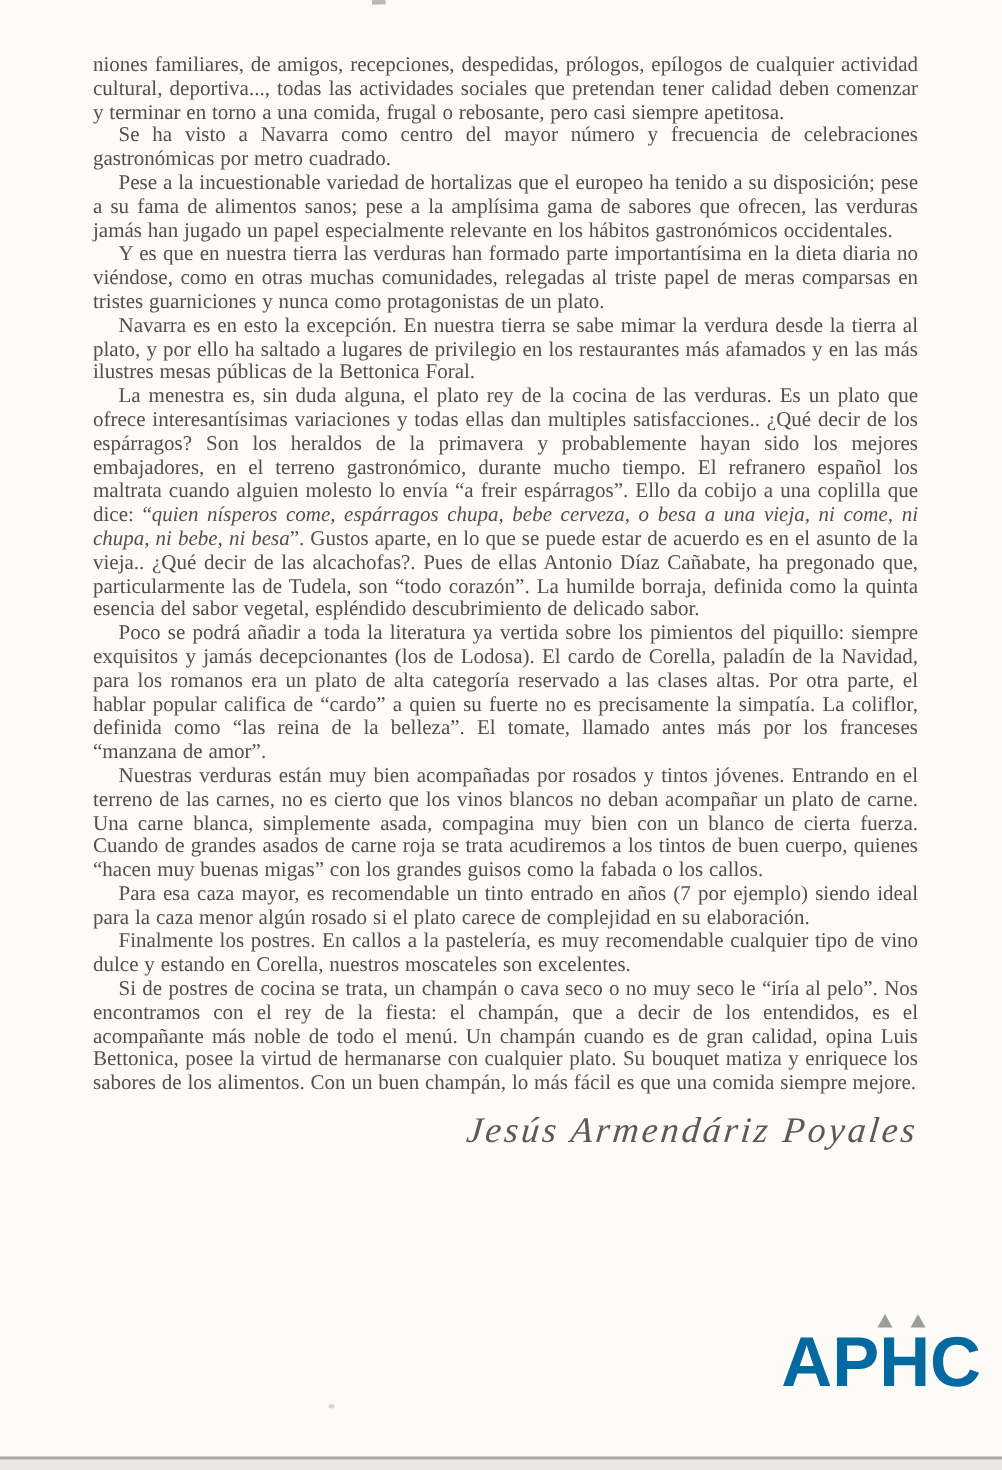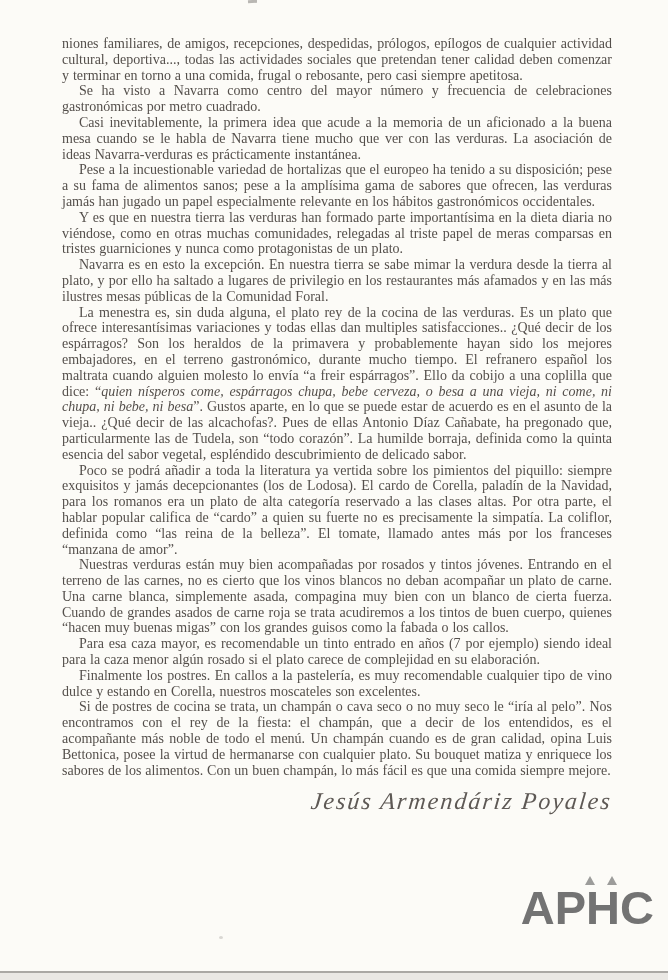--- a/index.html
+++ b/index.html
@@ -52,21 +52,21 @@
     transform: skewX(-6deg);
   }
   .logo {
     position: absolute;
     top: 884px;
     right: 14px;
     font-family: "Liberation Sans", sans-serif;
     font-weight: bold;
     font-size: 47px;
     line-height: 1;
-    color: #737373;
+    color: #0369a1;
   }
   .logo-peak {
     position: absolute;
     top: -8px;
     width: 0;
     height: 0;
     border-left: 5px solid transparent;
     border-right: 5px solid transparent;
     border-bottom: 9px solid #9c9c9a;
   }
@@ -102,24 +102,23 @@
 </style>
 </head>
 <body>
 
 <div class="page">
   <div class="top-dash"></div>
 
   <div class="content">
     <p class="no-indent">niones familiares, de amigos, recepciones, despedidas, prólogos, epílogos de cualquier actividad cultural, deportiva..., todas las actividades sociales que pretendan tener calidad deben comenzar y terminar en torno a una comida, frugal o rebosante, pero casi siempre apetitosa.</p>
     <p>Se ha visto a Navarra como centro del mayor número y frecuencia de celebraciones gastronómicas por metro cuadrado.</p>
-    <p>Casi inevitablemente, la primera idea que acude a la memoria de un aficionado a la buena mesa cuando se le habla de Navarra tiene mucho que ver con las verduras. La asociación de ideas Navarra-verduras es prácticamente instantánea.</p>
     <p>Pese a la incuestionable variedad de hortalizas que el europeo ha tenido a su disposición; pese a su fama de alimentos sanos; pese a la amplísima gama de sabores que ofrecen, las verduras jamás han jugado un papel especialmente relevante en los hábitos gastronómicos occidentales.</p>
     <p>Y es que en nuestra tierra las verduras han formado parte importantísima en la dieta diaria no viéndose, como en otras muchas comunidades, relegadas al triste papel de meras comparsas en tristes guarniciones y nunca como protagonistas de un plato.</p>
-    <p>Navarra es en esto la excepción. En nuestra tierra se sabe mimar la verdura desde la tierra al plato, y por ello ha saltado a lugares de privilegio en los restaurantes más afamados y en las más ilustres mesas públicas de la Comunidad Foral.</p>
+    <p>Navarra es en esto la excepción. En nuestra tierra se sabe mimar la verdura desde la tierra al plato, y por ello ha saltado a lugares de privilegio en los restaurantes más afamados y en las más ilustres mesas públicas de la Bettonica Foral.</p>
     <p><span>La menestra es, sin duda alguna, el plato rey de la cocina de las verduras. Es un plato que ofrece interesantísimas variaciones y todas ellas dan multiples satisfacciones.. ¿Qué decir de los espárragos? Son los heraldos de la primavera y probablemente hayan sido los mejores embajadores, en el terreno gastronómico, durante mucho tiempo. El refranero español los maltrata cuando alguien molesto lo envía “a freir espárragos”. Ello da cobijo a una coplilla que dice: “</span><span class="seg-italic">quien nísperos come, espárragos chupa, bebe cerveza, o besa a una vieja, ni come, ni chupa, ni bebe, ni besa</span><span>”. Gustos aparte, en lo que se puede estar de acuerdo es en el asunto de la vieja.. ¿Qué decir de las alcachofas?. Pues de ellas Antonio Díaz Cañabate, ha pregonado que, particularmente las de Tudela, son “todo corazón”. La humilde borraja, definida como la quinta esencia del sabor vegetal, espléndido descubrimiento de delicado sabor.</span></p>
     <p>Poco se podrá añadir a toda la literatura ya vertida sobre los pimientos del piquillo: siempre exquisitos y jamás decepcionantes (los de Lodosa). El cardo de Corella, paladín de la Navidad, para los romanos era un plato de alta categoría reservado a las clases altas. Por otra parte, el hablar popular califica de “cardo” a quien su fuerte no es precisamente la simpatía. La coliflor, definida como “las reina de la belleza”. El tomate, llamado antes más por los franceses “manzana de amor”.</p>
     <p>Nuestras verduras están muy bien acompañadas por rosados y tintos jóvenes. Entrando en el terreno de las carnes, no es cierto que los vinos blancos no deban acompañar un plato de carne. Una carne blanca, simplemente asada, compagina muy bien con un blanco de cierta fuerza. Cuando de grandes asados de carne roja se trata acudiremos a los tintos de buen cuerpo, quienes “hacen muy buenas migas” con los grandes guisos como la fabada o los callos.</p>
     <p>Para esa caza mayor, es recomendable un tinto entrado en años (7 por ejemplo) siendo ideal para la caza menor algún rosado si el plato carece de complejidad en su elaboración.</p>
     <p>Finalmente los postres. En callos a la pastelería, es muy recomendable cualquier tipo de vino dulce y estando en Corella, nuestros moscateles son excelentes.</p>
     <p>Si de postres de cocina se trata, un champán o cava seco o no muy seco le “iría al pelo”. Nos encontramos con el rey de la fiesta: el champán, que a decir de los entendidos, es el acompañante más noble de todo el menú. Un champán cuando es de gran calidad, opina Luis Bettonica, posee la virtud de hermanarse con cualquier plato. Su bouquet matiza y enriquece los sabores de los alimentos. Con un buen champán, lo más fácil es que una comida siempre mejore.</p>
 
     <div class="signature">
       <span class="sig-text">Jesús Armendáriz Poyales</span>
     </div>

